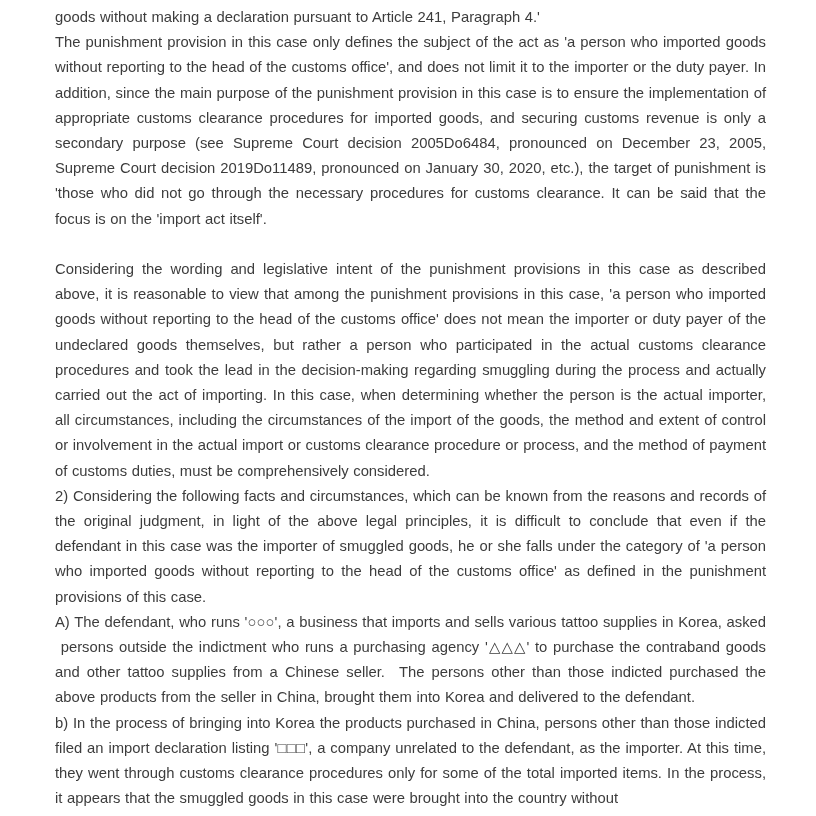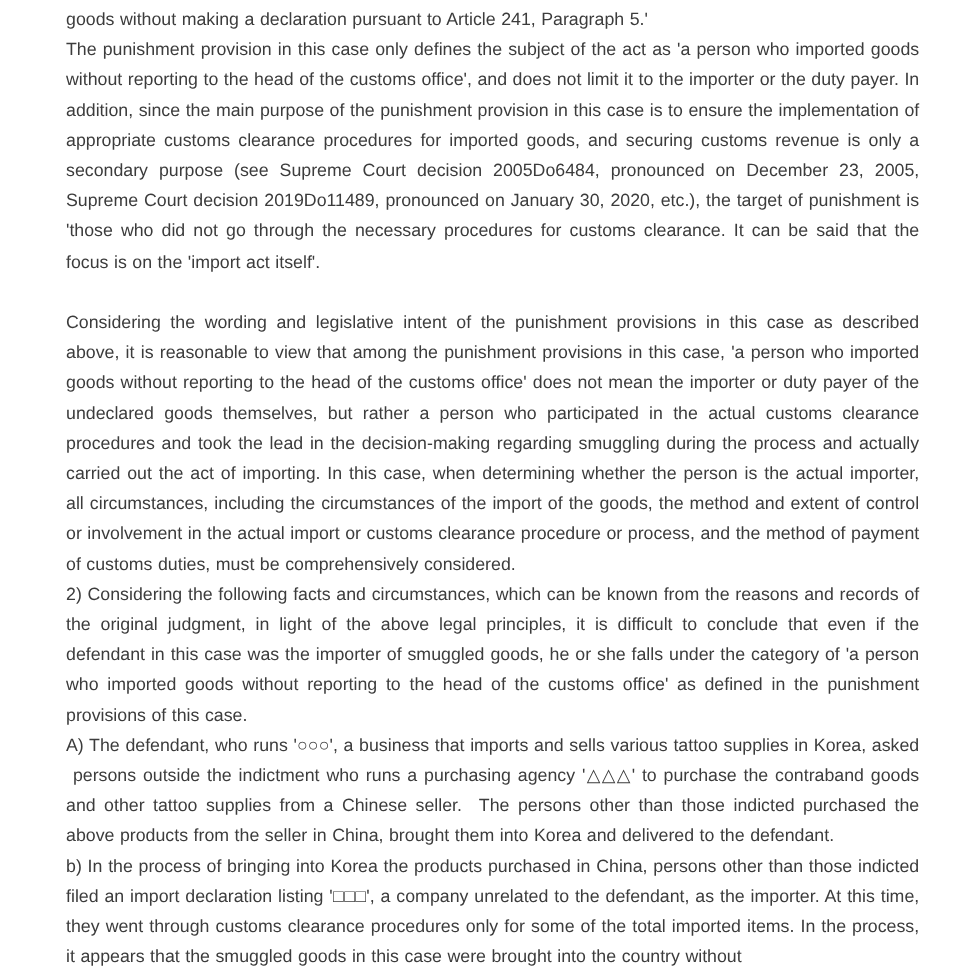--- a/index.html
+++ b/index.html
@@ -29,20 +29,20 @@
     word-spacing: 0.5px;
   }
   .paragraph-spacer {
     height: 25.2px;
   }
 </style>
 </head>
 <body>
 
 <div class="page">
-  <p class="doc-paragraph">goods without making a declaration pursuant to Article 241, Paragraph 5.'</p>
+  <p class="doc-paragraph">goods without making a declaration pursuant to Article 241, Paragraph 4.'</p>
   <p class="doc-paragraph">The punishment provision in this case only defines the subject of the act as 'a person who imported goods without reporting to the head of the customs office', and does not limit it to the importer or the duty payer. In addition, since the main purpose of the punishment provision in this case is to ensure the implementation of appropriate customs clearance procedures for imported goods, and securing customs revenue is only a secondary purpose (see Supreme Court decision 2005Do6484, pronounced on December 23, 2005, Supreme Court decision 2019Do11489, pronounced on January 30, 2020, etc.), the target of punishment is 'those who did not go through the necessary procedures for customs clearance. It can be said that the focus is on the 'import act itself'.</p>
   <div class="paragraph-spacer"></div>
   <p class="doc-paragraph">Considering the wording and legislative intent of the punishment provisions in this case as described above, it is reasonable to view that among the punishment provisions in this case, 'a person who imported goods without reporting to the head of the customs office' does not mean the importer or duty payer of the undeclared goods themselves, but rather a person who participated in the actual customs clearance procedures and took the lead in the decision-making regarding smuggling during the process and actually carried out the act of importing. In this case, when determining whether the person is the actual importer, all circumstances, including the circumstances of the import of the goods, the method and extent of control or involvement in the actual import or customs clearance procedure or process, and the method of payment of customs duties, must be comprehensively considered.</p>
   <p class="doc-paragraph">2) Considering the following facts and circumstances, which can be known from the reasons and records of the original judgment, in light of the above legal principles, it is difficult to conclude that even if the defendant in this case was the importer of smuggled goods, he or she falls under the category of 'a person who imported goods without reporting to the head of the customs office' as defined in the punishment provisions of this case.</p>
   <p class="doc-paragraph">A) The defendant, who runs '○○○', a business that imports and sells various tattoo supplies in Korea, asked &nbsp;persons outside the indictment who runs a purchasing agency '△△△' to purchase the contraband goods and other tattoo supplies from a Chinese seller. &nbsp;The persons other than those indicted purchased the above products from the seller in China, brought them into Korea and delivered to the defendant.</p>
   <p class="doc-paragraph">b) In the process of bringing into Korea the products purchased in China, persons other than those indicted filed an import declaration listing '□□□', a company unrelated to the defendant, as the importer. At this time, they went through customs clearance procedures only for some of the total imported items. In the process, it appears that the smuggled goods in this case were brought into the country without</p>
 </div>
 
 </body></html>

